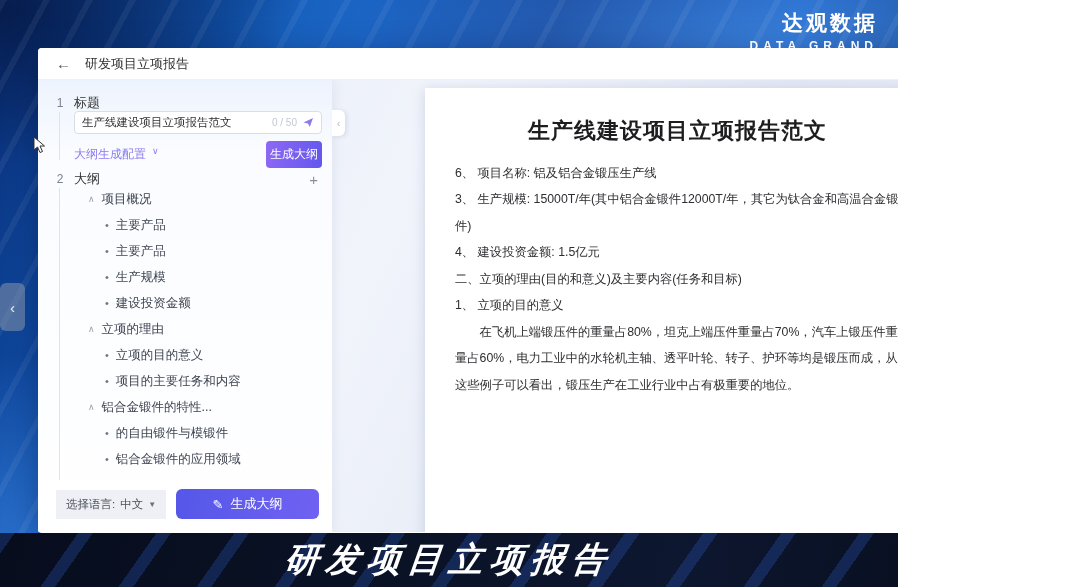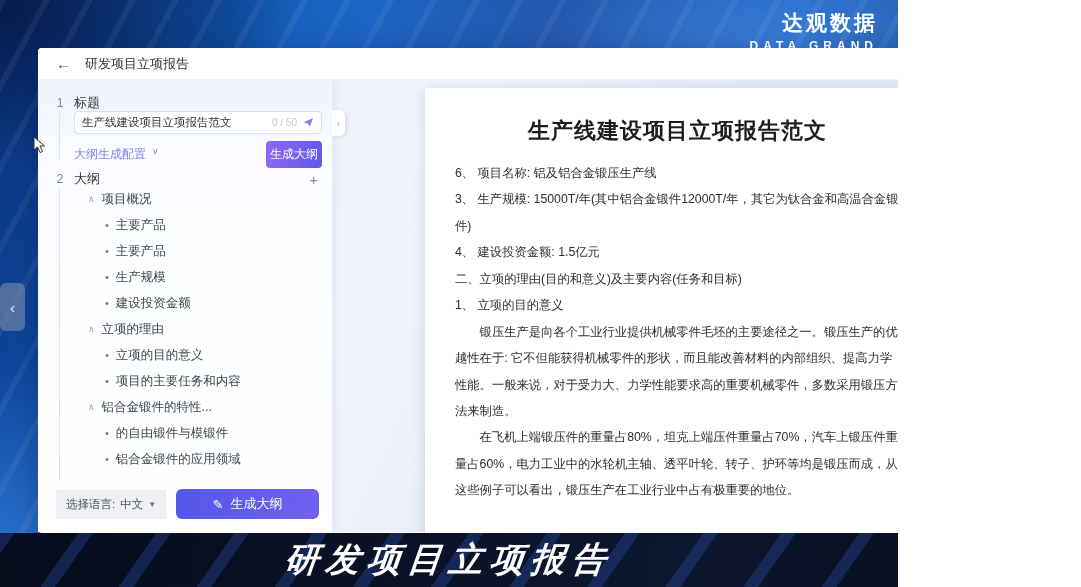--- a/index.html
+++ b/index.html
@@ -204,21 +204,20 @@
       <div class="sidebar-collapse">‹</div>
 
       <div class="doc-area">
         <div class="page">
           <h1>生产线建设项目立项报告范文</h1>
           <p>6、  项目名称: 铝及铝合金锻压生产线</p>
           <p>3、  生产规模: 15000T/年(其中铝合金锻件12000T/年，其它为钛合金和高温合金锻件)</p>
           <p>4、  建设投资金额: 1.5亿元</p>
           <p>二、立项的理由(目的和意义)及主要内容(任务和目标)</p>
           <p>1、  立项的目的意义</p>
-          <p class="indent">锻压生产是向各个工业行业提供机械零件毛坯的主要途径之一。锻压生产的优越性在于: 它不但能获得机械零件的形状，而且能改善材料的内部组织、提高力学性能。一般来说，对于受力大、力学性能要求高的重要机械零件，多数采用锻压方法来制造。</p>
           <p class="indent">在飞机上端锻压件的重量占80%，坦克上端压件重量占70%，汽车上锻压件重量占60%，电力工业中的水轮机主轴、透平叶轮、转子、护环等均是锻压而成，从这些例子可以看出，锻压生产在工业行业中占有极重要的地位。</p>
 
         </div>
         <div class="scrollbar">
           <div class="sb-up"></div>
           <div class="sb-thumb"></div>
         </div>
       </div>
 
     </div>

